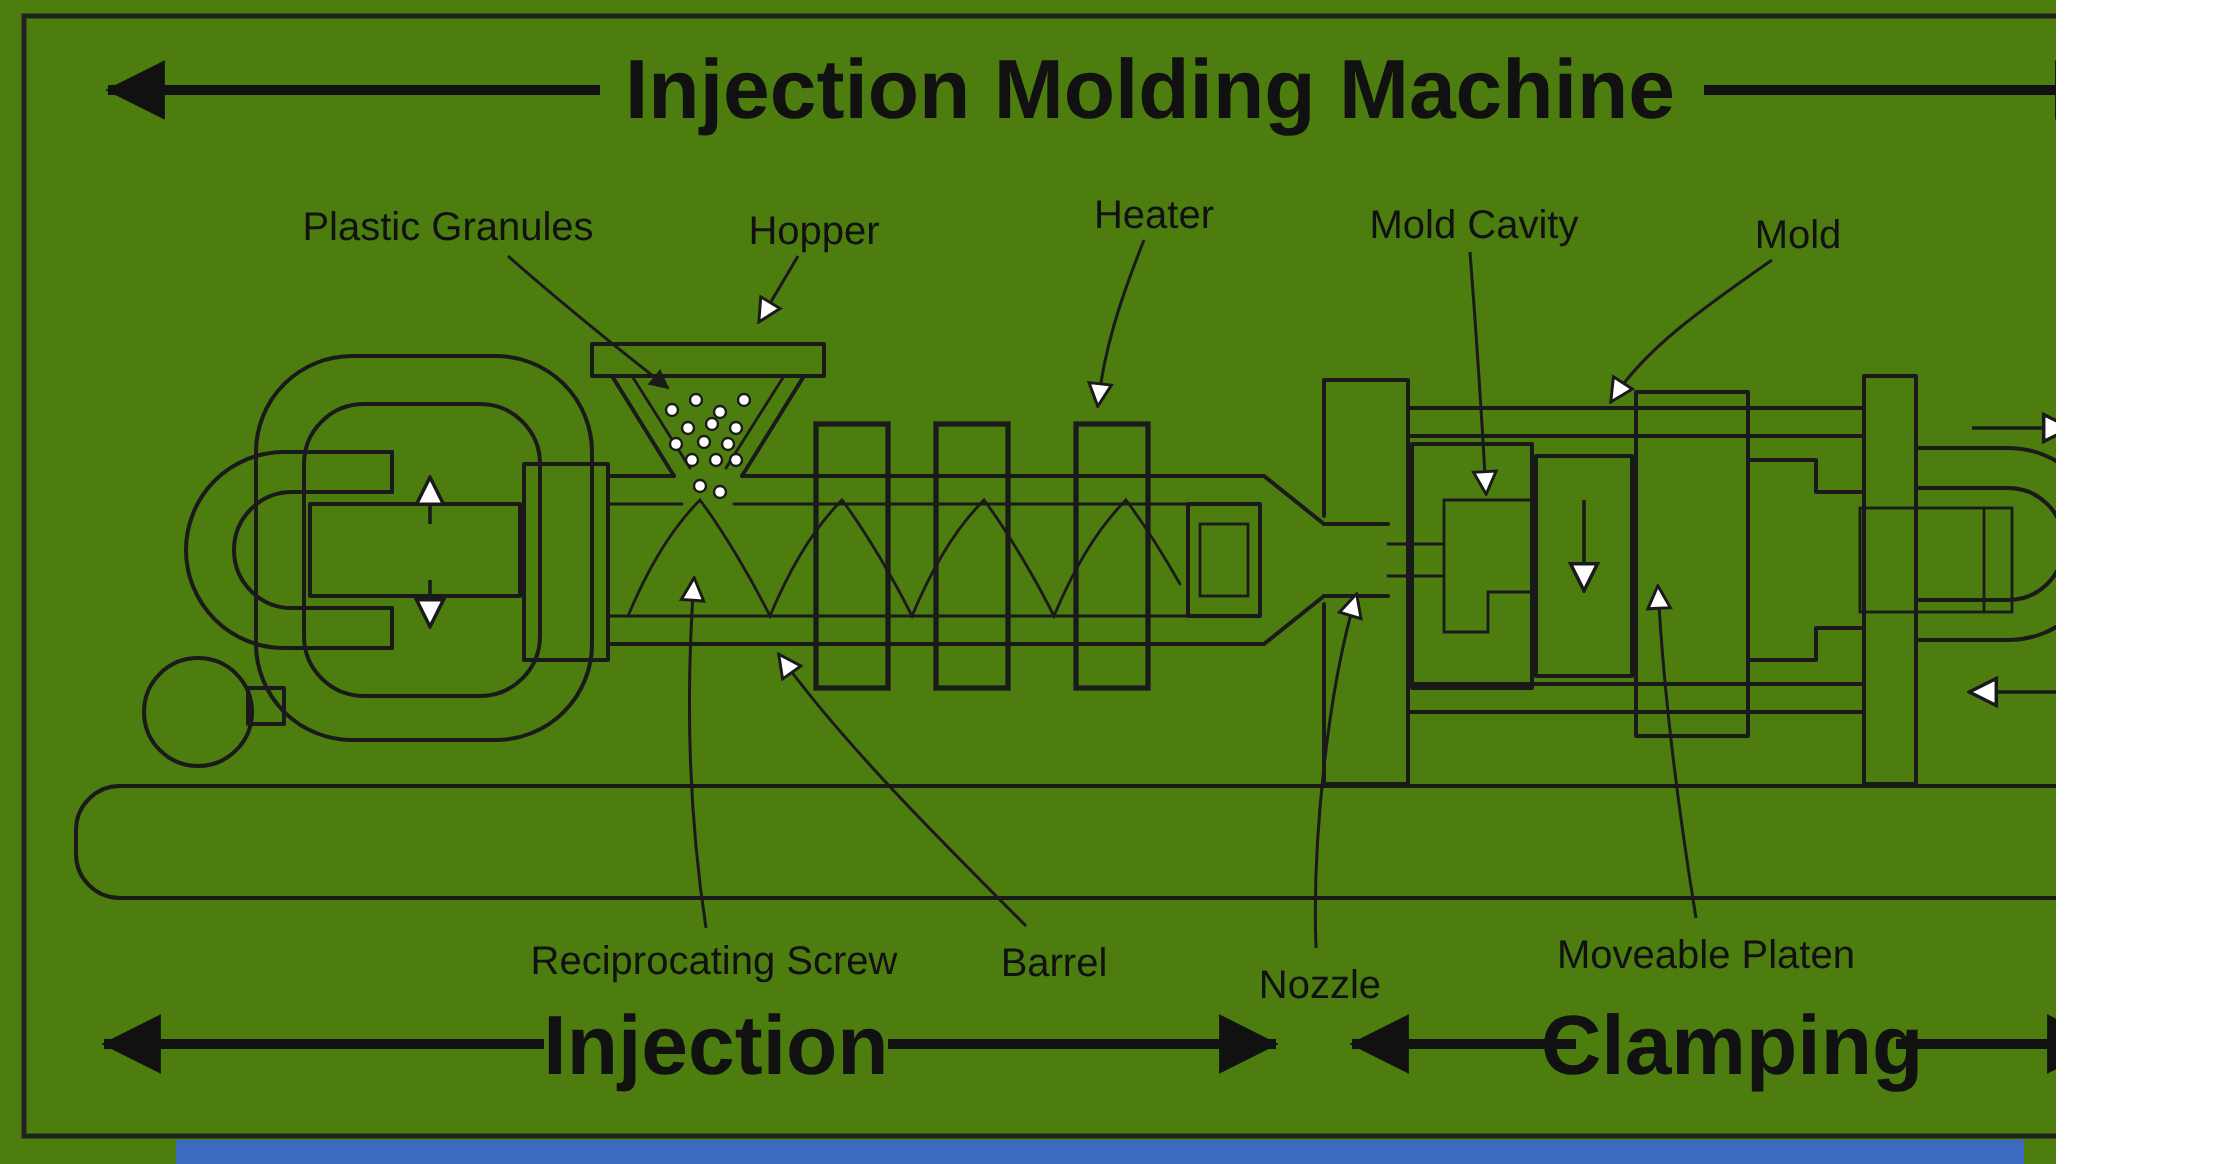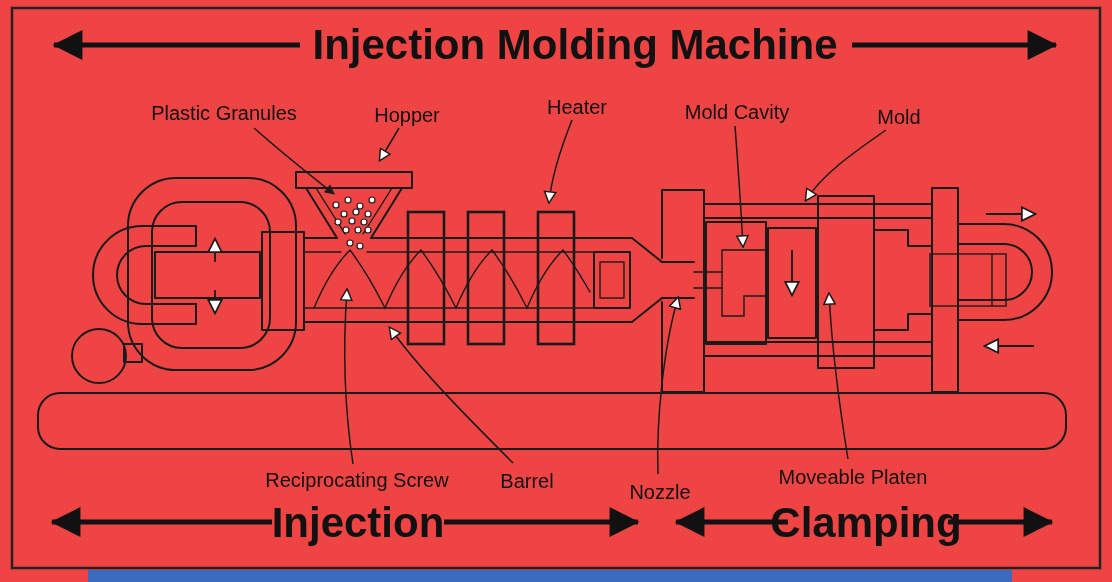--- a/index.html
+++ b/index.html
@@ -1,17 +1,17 @@
 <!DOCTYPE html>
 <html><head>
 <meta charset="utf-8">
 <style>
   html,body{margin:0;padding:0;background:#ffffff;}
   .canvas{
-    width:1112px;height:582px;position:relative;background:#ef4444;
+    width:1028px;height:582px;position:relative;background:#4d7c0f;
     font-family:"Liberation Sans","DejaVu Sans",sans-serif;overflow:hidden;
   }
   svg{display:block;}
   svg text{fill:#111111;font-family:"Liberation Sans","DejaVu Sans",sans-serif;}
   .title{font-size:42px;font-weight:600;}
   .section{font-size:42px;font-weight:600;}
   .lbl{font-size:20px;font-weight:400;}
   .ln{stroke:#1a1a1a;stroke-width:2;fill:none;stroke-linecap:round;stroke-linejoin:round;}
   .ln-thin{stroke:#1a1a1a;stroke-width:1.4;fill:none;stroke-linecap:round;}
   .ln-thick{stroke:#1a1a1a;stroke-width:2.6;fill:none;}

